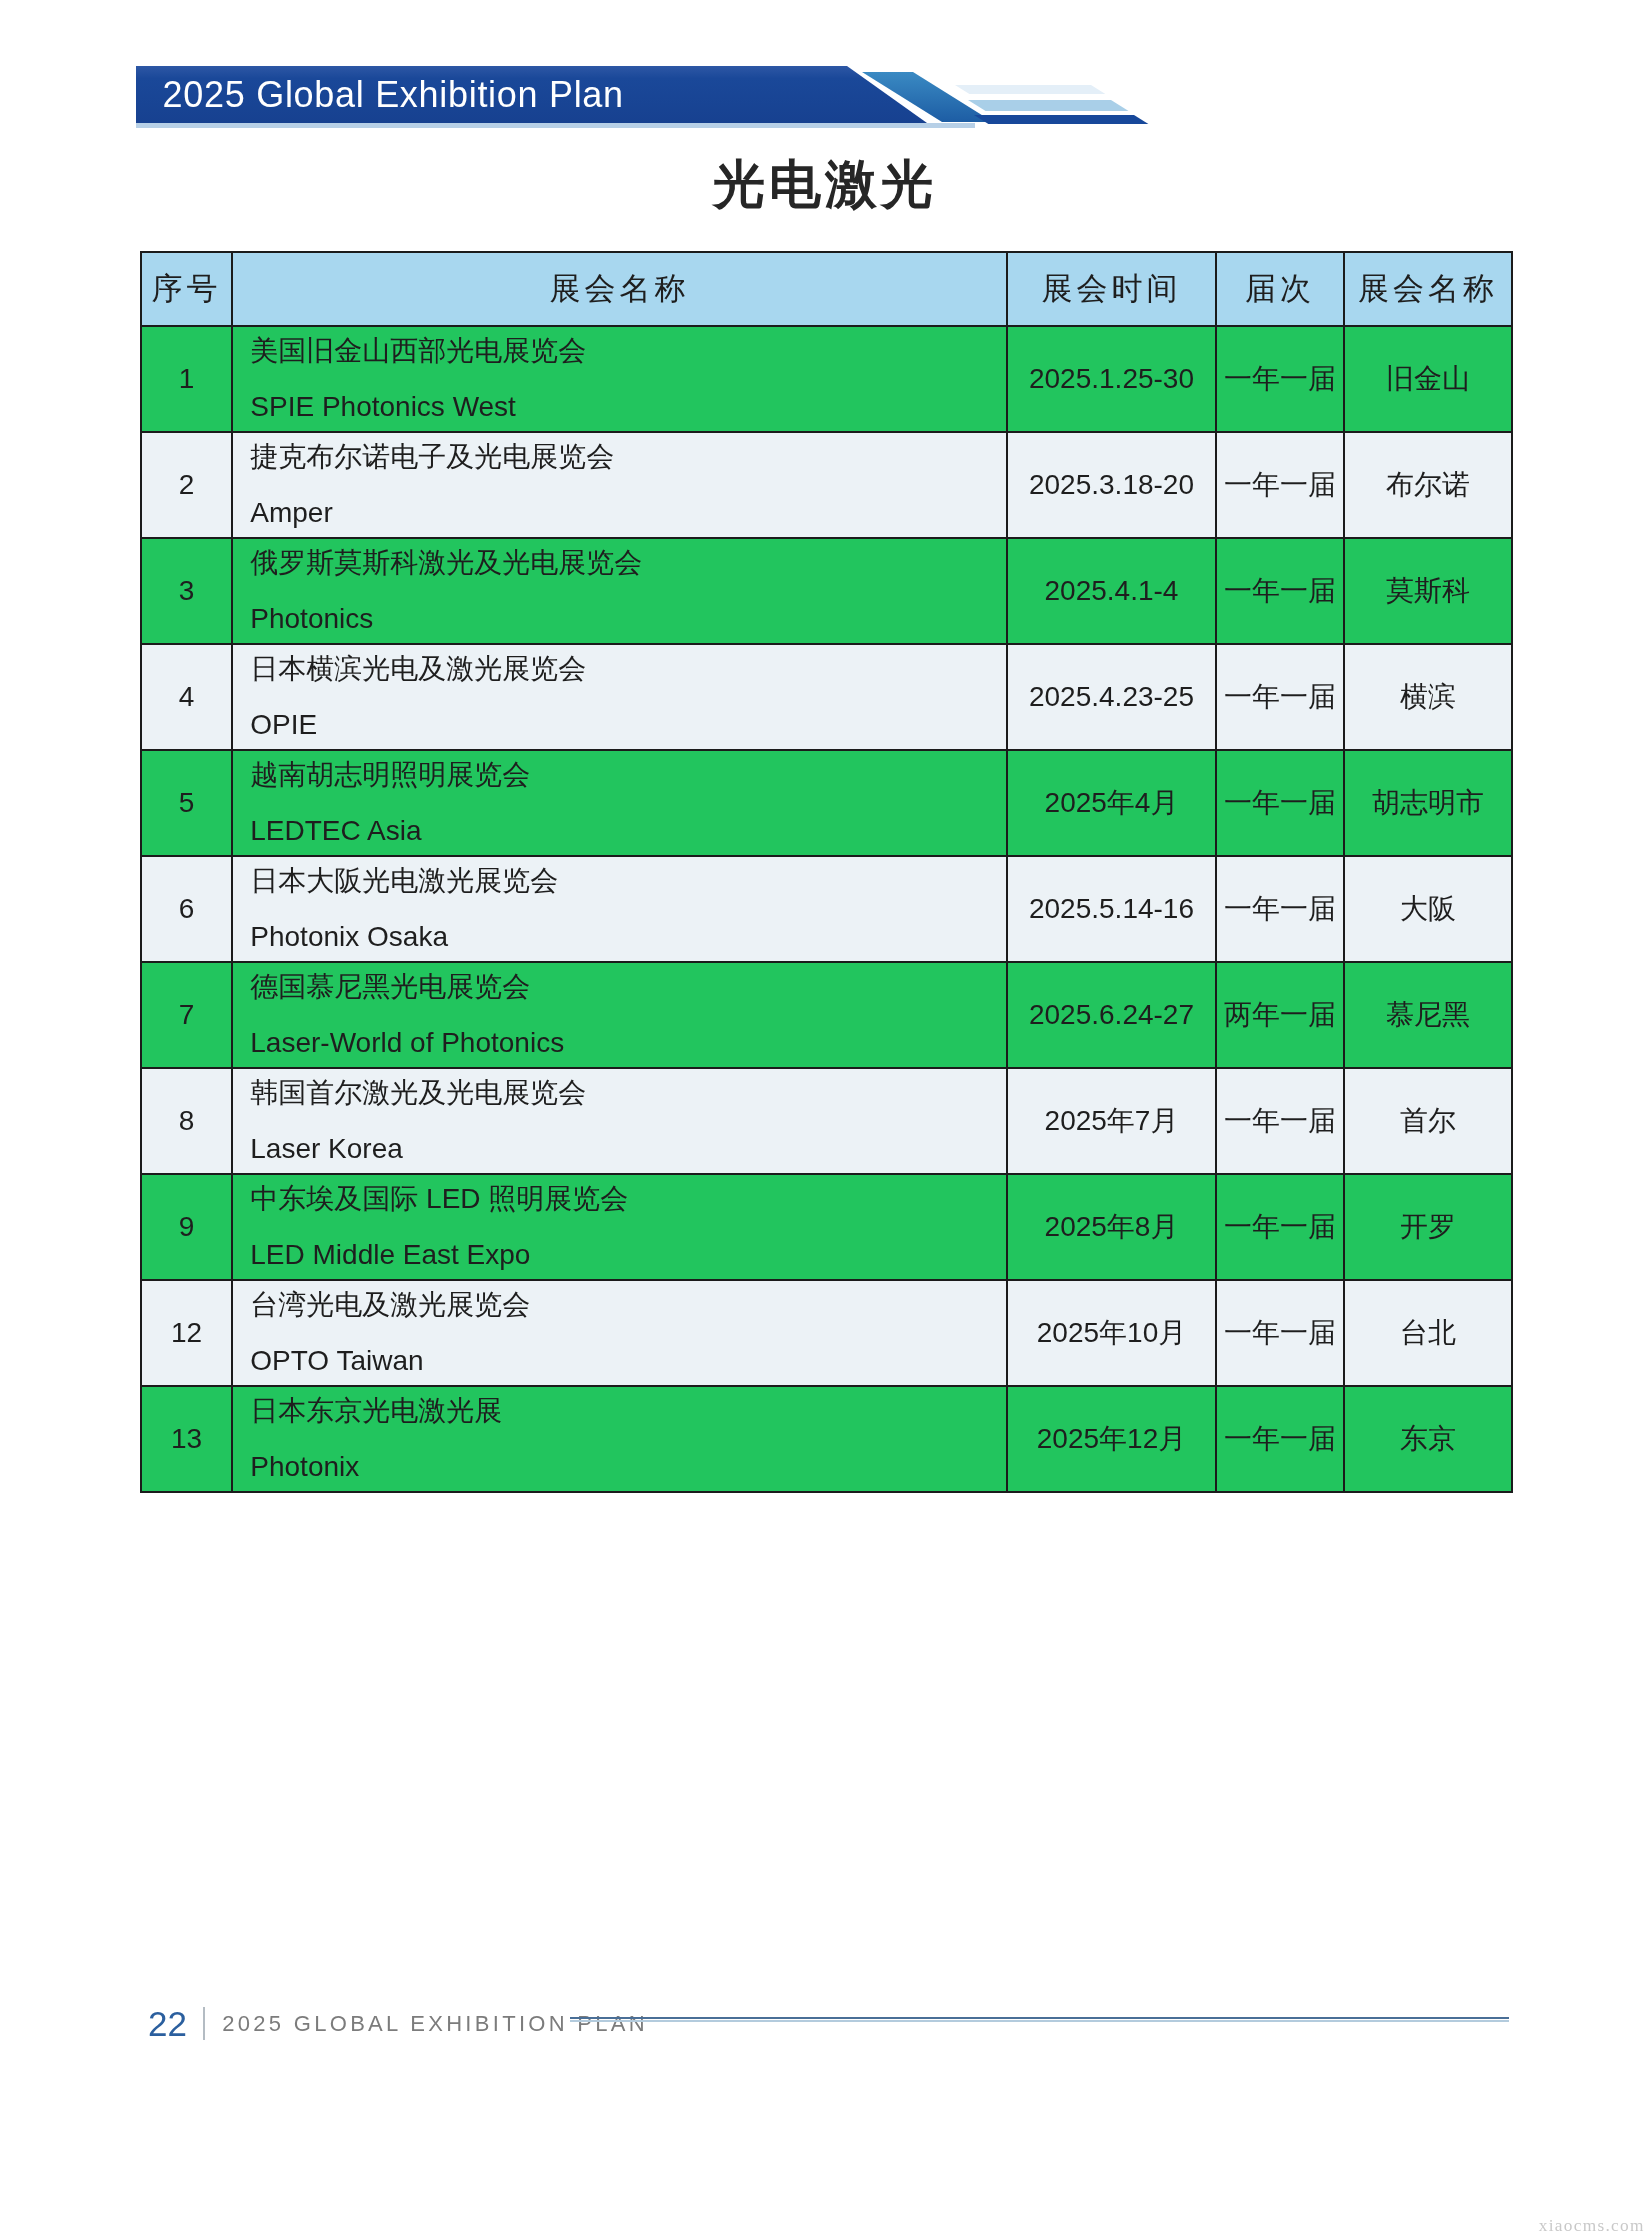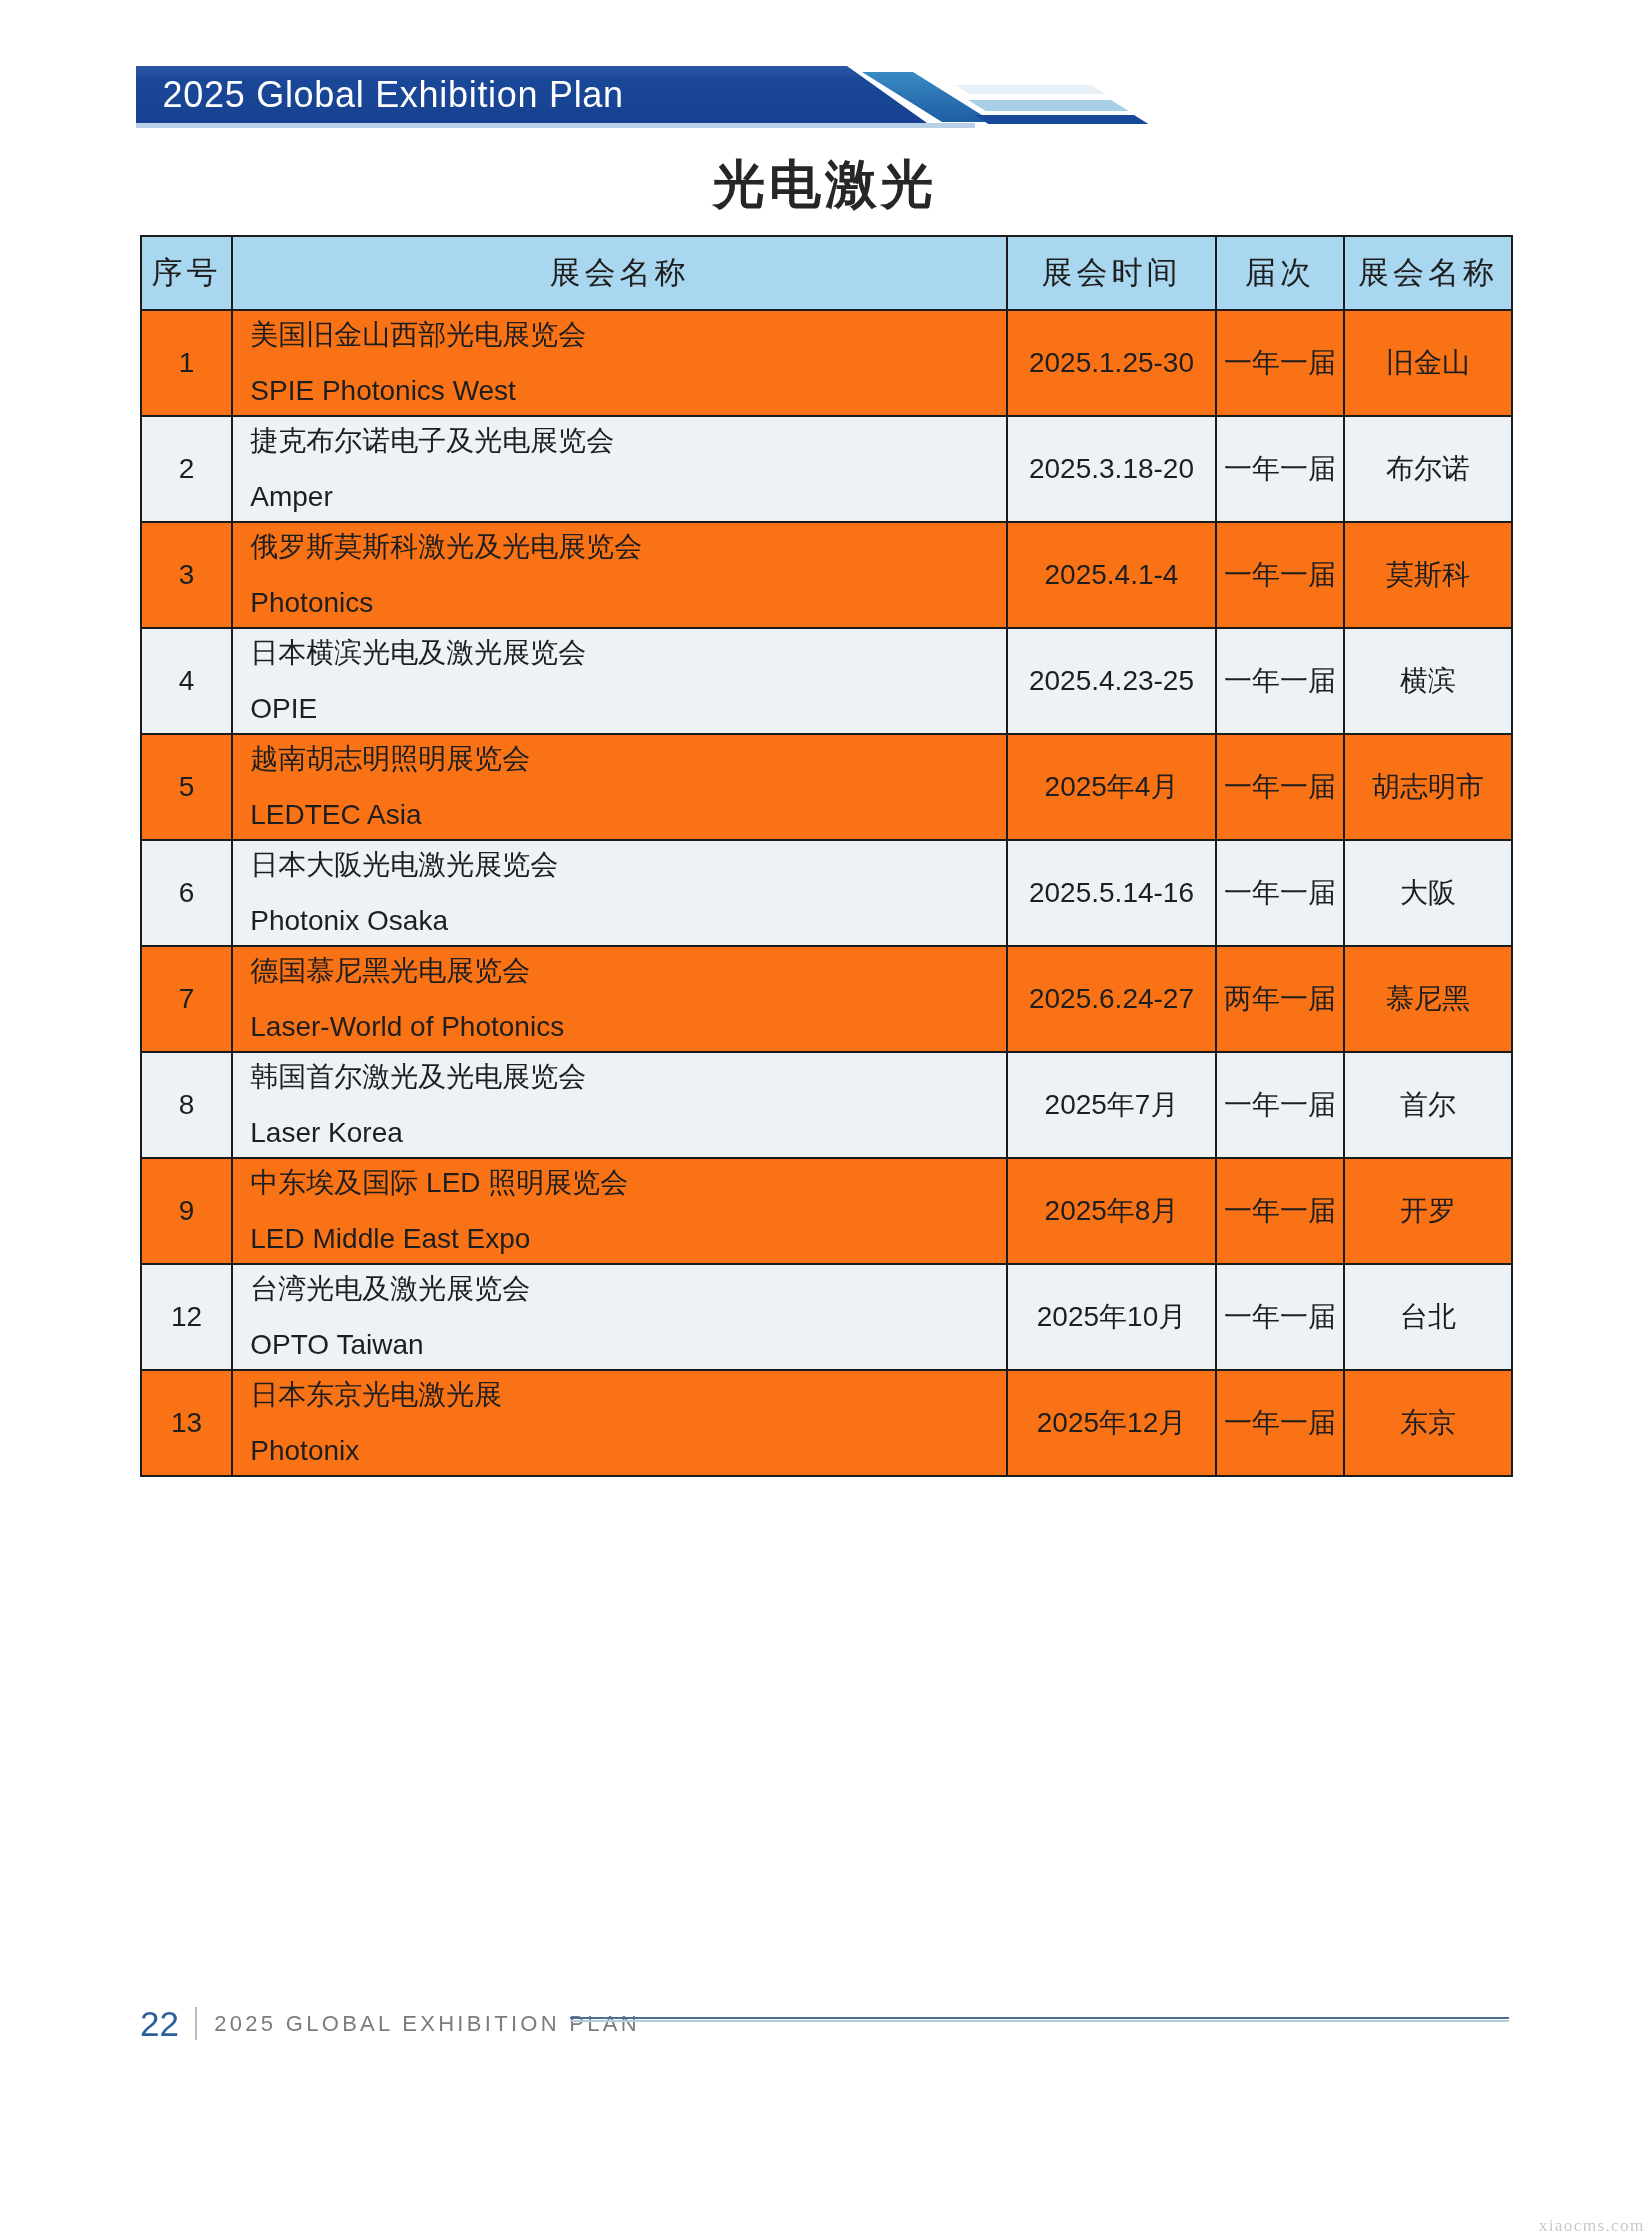--- a/index.html
+++ b/index.html
@@ -36,21 +36,22 @@
   .page-title{
     position:absolute;left:0;top:150px;width:100%;
     text-align:center;font-size:52px;font-weight:900;color:#262626;
     letter-spacing:4px;
   }
 
   
   .tbl-wrap{position:absolute;left:140px;top:235px;}
   table.exhibits{
     border-collapse:collapse;table-layout:fixed;width:1371px;
-    background:#f97316;
+    background:#22c55e;
+    margin-top:16px;
   }
   table.exhibits th,table.exhibits td{
     border-left:2px solid #1b1b1b;border-right:2px solid #1b1b1b;
     border-top:2.7px solid #1b1b1b;border-bottom:2.7px solid #1b1b1b;
     padding:0;color:#1e1e1e;
   }
   table.exhibits{border:2.7px solid #1b1b1b;}
   th.h{
     height:72px;background:#a8d7ef;color:#101010;
     font-size:31px;font-weight:500;letter-spacing:4px;text-align:center;
@@ -60,21 +61,21 @@
   tr.tinted td{background:#ecf2f6;}
   .namecell{
     display:flex;flex-direction:column;justify-content:flex-end;
     gap:24px;padding:6.6px 13.3px 6.6px 17.3px;line-height:1.15;
   }
   .namecell .cn{color:#1e1e1e;}
   .namecell .en{color:#1e1e1e;}
 
   
   .footer{
-    position:absolute;left:140px;top:2003px;height:41px;
+    position:absolute;left:148px;top:2003px;height:41px;
     display:flex;align-items:center;
   }
   .page-num{color:#2b5f9e;font-size:35px;line-height:1;}
   .footer-divider{
     width:2px;height:33px;background:#b4bcc3;margin:0 17.3px 0 16px;
   }
   .footer-label{
     color:#7c7c7c;font-size:22px;letter-spacing:3.3px;white-space:nowrap;
   }
   .footer-rule{position:absolute;left:570px;top:2017px;width:939px;}

